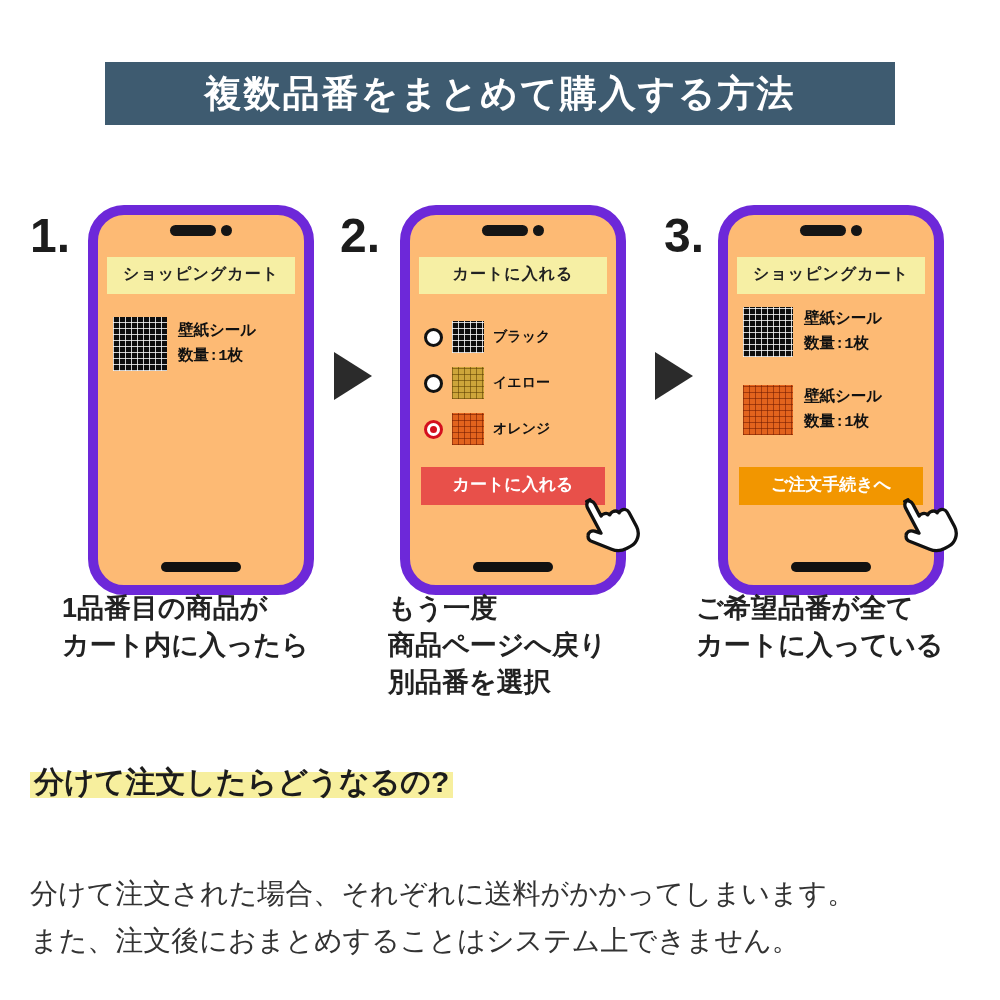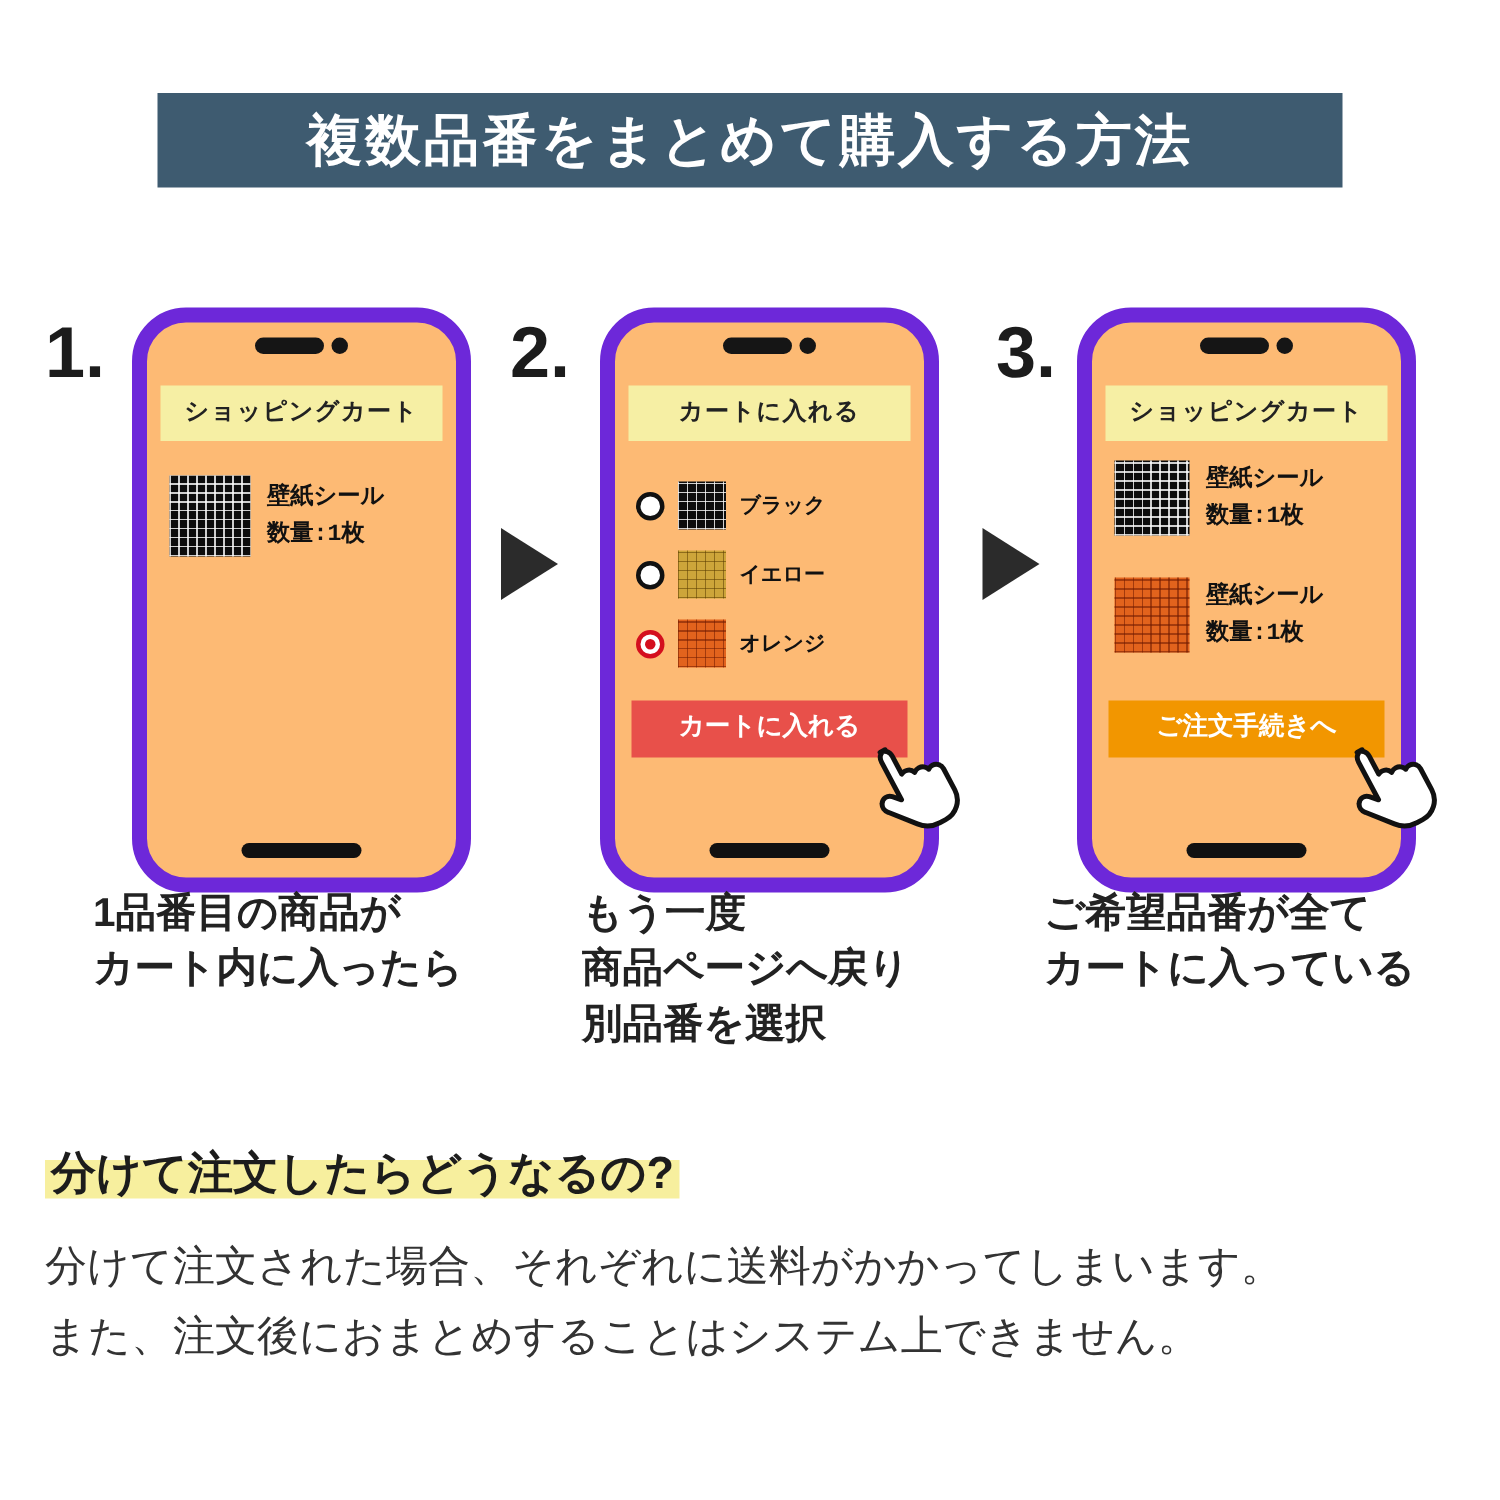--- a/index.html
+++ b/index.html
@@ -53,21 +53,21 @@
   .p-btn{position:absolute;left:11px;right:11px;top:252px;height:38px;color:#fff;
     font-weight:700;font-size:17px;text-align:center;line-height:38px;cursor:pointer;}
   .btn-red{background:#e8504a;}
   .btn-orange{background:#f29600;}
   .hand{position:absolute;width:62px;height:72px;transform:rotate(-28deg);z-index:5;}
   
   .caption{position:absolute;font-size:27px;font-weight:700;color:#222;line-height:37px;}
   
   .note-heading{position:absolute;left:30px;top:762px;font-size:30px;font-weight:800;color:#1c1c1c;}
   .hl{background:linear-gradient(transparent 22%, #f7ef9e 22%);padding:0 4px;}
-  .note-body{position:absolute;left:30px;top:820px;font-size:28px;font-weight:500;
+  .note-body{position:absolute;left:30px;top:870px;font-size:28px;font-weight:500;
     color:#333;line-height:47px;}
 </style>
 </head>
 <body>
 
 <div class="canvas">
 
   <div class="title-bar">複数品番をまとめて購入する方法</div>
 
   <div class="step-num" style="left:30px;top:208px;">1.</div>

